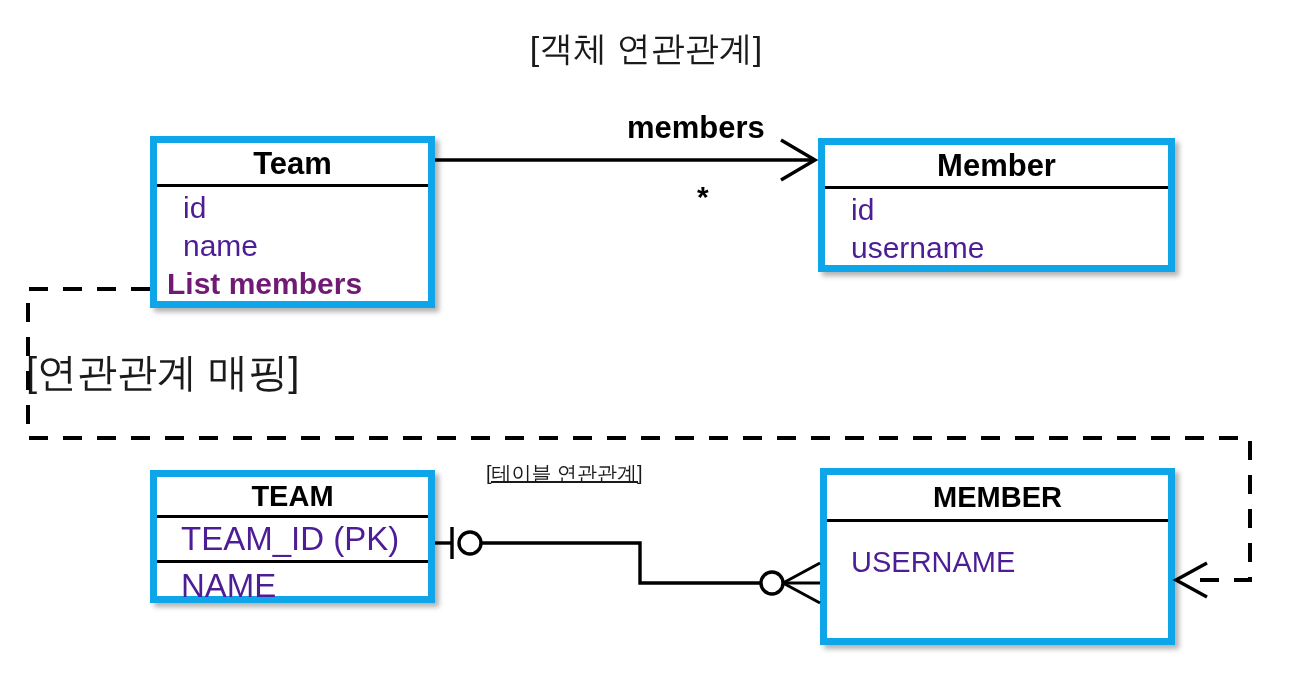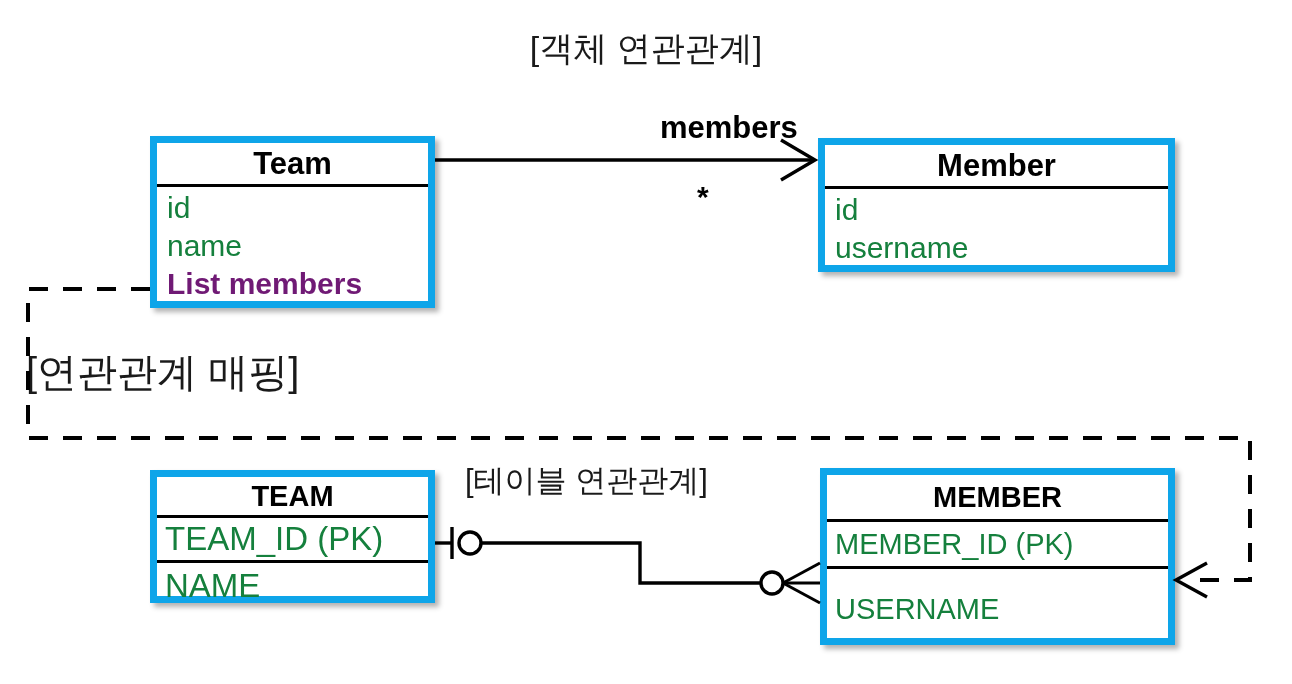--- a/index.html
+++ b/index.html
@@ -13,21 +13,21 @@
   
   .box{position:absolute;background:#fff;border:7px solid #0ea5e9;box-sizing:border-box;
        box-shadow:4px 4px 5px rgba(0,0,0,0.30);}
   .box .hdr{
       text-align:center;font-weight:bold;color:#000;
       border-bottom:3px solid #000;box-sizing:border-box;
       display:flex;align-items:center;justify-content:center;
       letter-spacing:0px;
   }
   .cell{box-sizing:border-box;display:flex;flex-direction:column;justify-content:center;}
-  .attr{color:#15803d;white-space:nowrap;}
+  .attr{color:#4c1d95;white-space:nowrap;margin-left:16px;}
   .attr-strong{color:#701a75;font-weight:bold;white-space:nowrap;}
   .divider{border-bottom:3px solid #000;}
 
   
   #team-box{left:150px;top:136px;width:285px;height:172px;}
   #team-box .hdr{height:44px;font-size:31px;}
   #team-box .body{padding:2px 0 0 10px;}
   #team-box .attr,#team-box .attr-strong{font-size:30px;line-height:38px;}
 
   #member-box{left:818px;top:138px;width:357px;height:134px;}
@@ -44,24 +44,24 @@
   #member-tbl{left:820px;top:468px;width:355px;height:177px;}
   #member-tbl .hdr{height:47px;font-size:29px;}
   #member-tbl .row{padding-left:8px;font-size:29px;box-sizing:border-box;
                    display:flex;flex-direction:column;justify-content:center;}
   #member-tbl .row1{height:47px;}
   #member-tbl .row2{height:80px;line-height:39px;}
 
   
   .lbl{position:absolute;white-space:nowrap;}
   #title{left:0;top:26px;width:1292px;text-align:center;font-size:34px;color:#1a1a1a;}
-  #assoc-label{left:660px;top:110px;font-size:31px;font-weight:bold;color:#000;}
+  #assoc-label{left:627px;top:110px;font-size:31px;font-weight:bold;color:#000;}
   #multiplicity{left:697px;top:180px;font-size:30px;font-weight:bold;color:#000;}
   #mapping-label{left:26px;top:345px;font-size:40px;color:#1a1a1a;}
-  #table-rel-label{left:465px;top:460px;font-size:31px;color:#1a1a1a;}
+  #table-rel-label{left:486px;top:460px;font-size:20px;color:#1a1a1a;text-decoration:underline;}
 
   svg{position:absolute;left:0;top:0;width:1292px;height:684px;overflow:visible;
       pointer-events:none;}
   .ln{stroke:#000;stroke-width:3.4;fill:none;}
   .ln-thin{stroke:#000;stroke-width:3;fill:none;}
   .dash{stroke:#000;stroke-width:4;fill:none;stroke-dasharray:19 15;stroke-linecap:butt;}
   .circ{stroke:#000;stroke-width:3.4;fill:#fff;}
 </style>
 </head>
 <body>
@@ -97,23 +97,20 @@
     <div class="row divider">
       <span class="attr">TEAM_ID (PK)</span>
     </div>
     <div class="row">
       <span class="attr">NAME</span>
     </div>
   </div>
 
   <div class="box" id="member-tbl">
     <div class="hdr">MEMBER</div>
-    <div class="row row1 divider">
-      <span class="attr">MEMBER_ID (PK)</span>
-    </div>
     <div class="row row2">
       <span class="attr">USERNAME</span>
     </div>
   </div>
 
   <div class="lbl" id="table-rel-label">[테이블 연관관계]</div>
 
   <svg viewBox="0 0 1292 684">
 
     <g>

